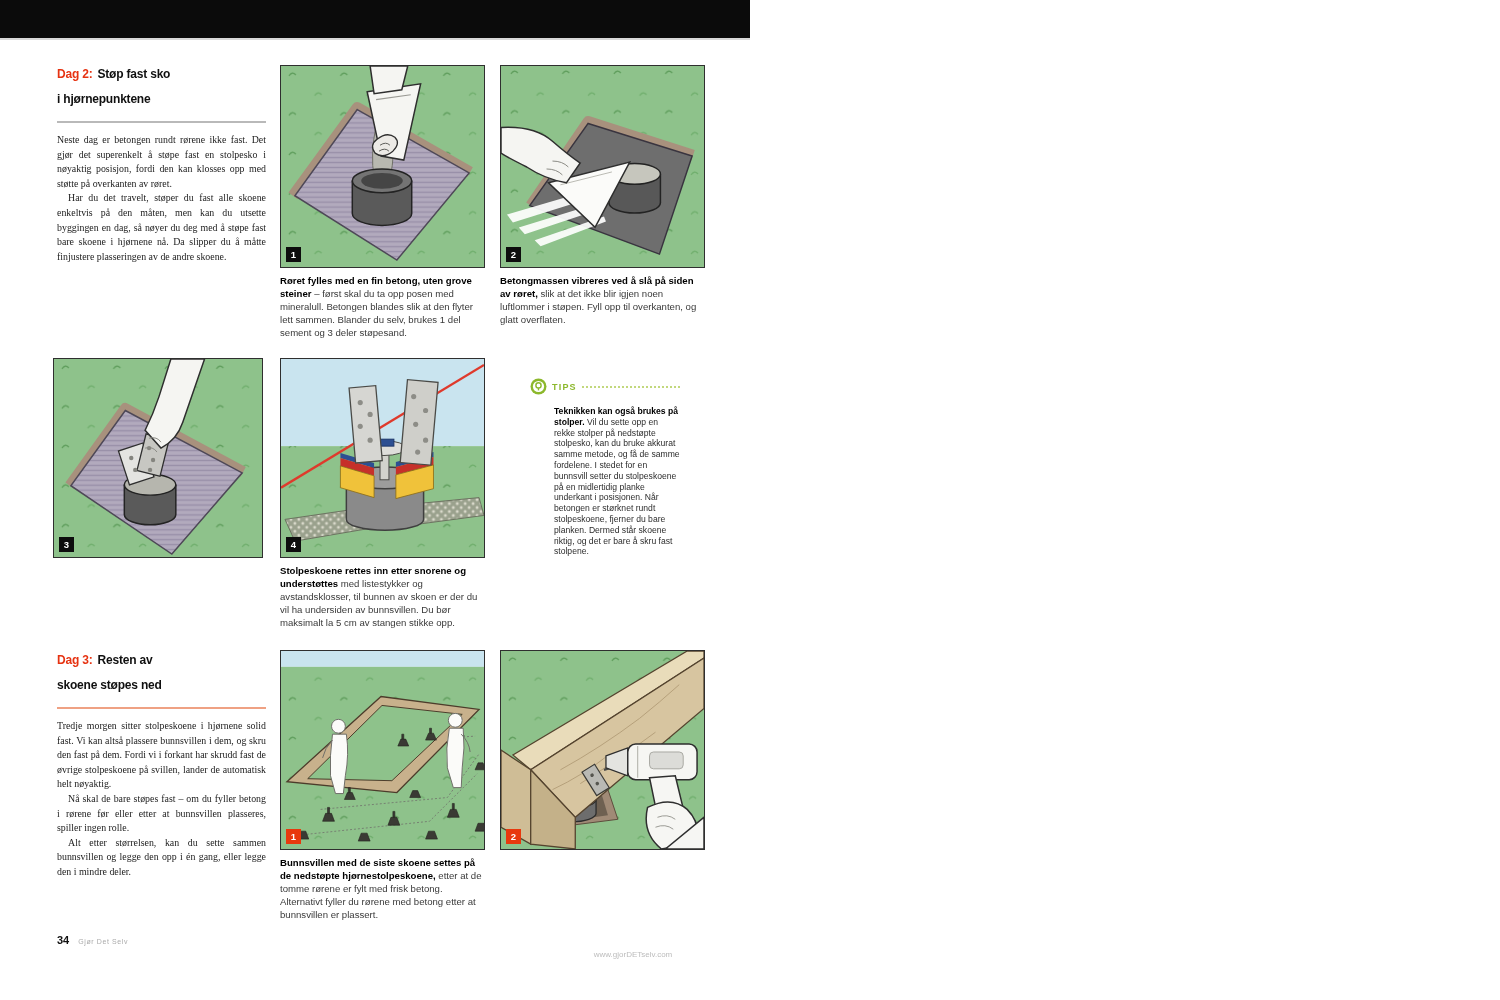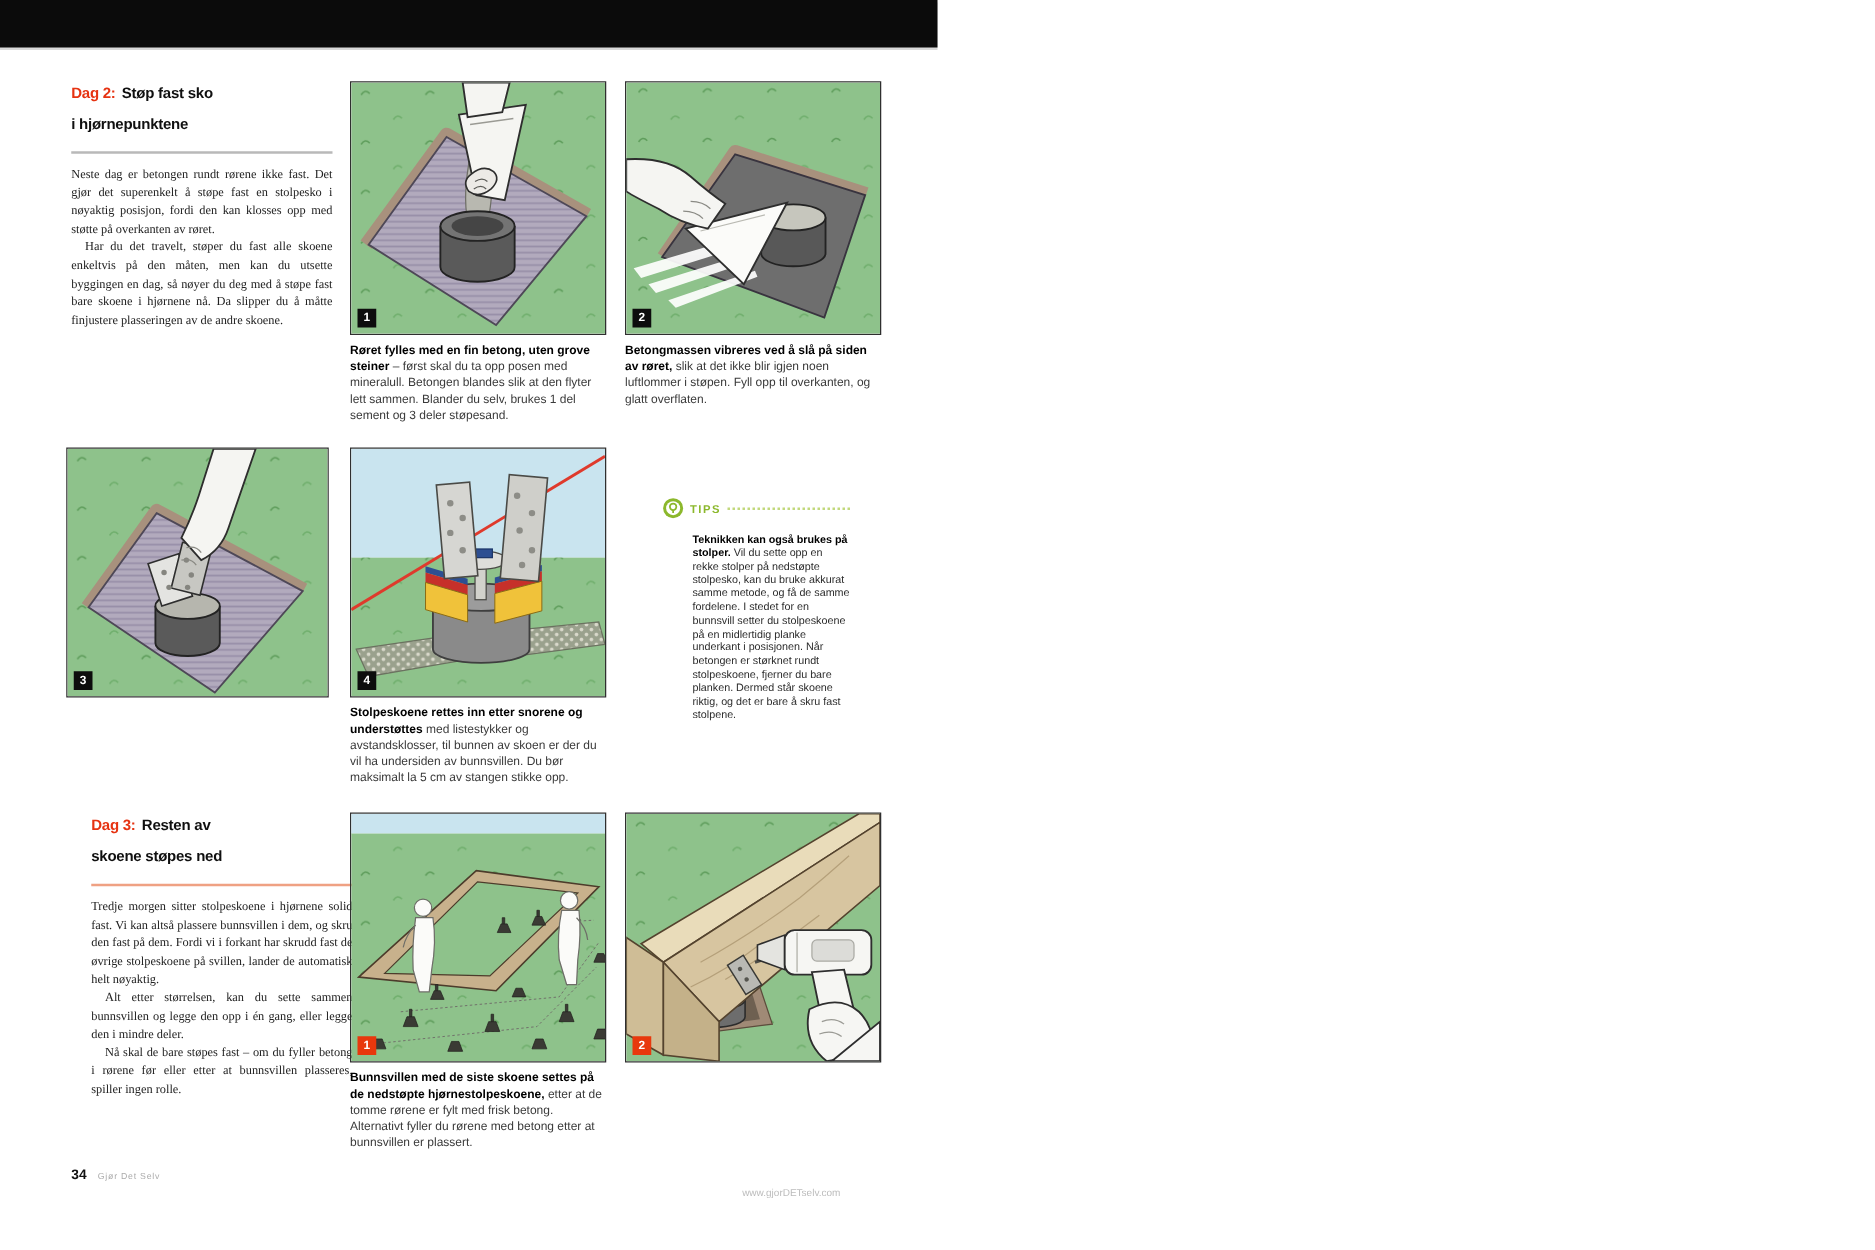--- a/index.html
+++ b/index.html
@@ -4,21 +4,21 @@
 <style>
   html,body{margin:0;padding:0;background:#ffffff;}
   #canvas{position:relative;width:1500px;height:1000px;background:#ffffff;overflow:hidden;
           font-family:"Liberation Sans",sans-serif;}
   
   #topbar{position:absolute;left:0;top:0;width:750px;height:38px;background:#0b0b0b;
           box-shadow:0 2px 0 #d9d9d9;}
   
   .textcol{position:absolute;width:209px;}
   #day2-col{left:57px;top:62px;}
-  #day3-col{left:57px;top:648px;margin-left:16px;}
+  #day3-col{left:57px;top:648px;}
   h1.day-heading{margin:0;font-size:12px;line-height:25px;font-weight:bold;color:#101010;
                  letter-spacing:-0.2px;font-family:"Liberation Sans",sans-serif;}
   h1 .day-prefix{color:#e63312;margin-right:5px;}
   .rule{height:2px;background:#b9b9b9;margin:9px 0 10px;}
   #day3-col .rule{background:#efa183;}
   .bodytext p{margin:0;font-family:"Liberation Serif",serif;font-size:9.9px;line-height:14.6px;
               color:#222;text-align:justify;}
   .bodytext p.indent{text-indent:11px;}
   
   .fig{position:absolute;}
@@ -31,21 +31,21 @@
   figure{margin:0;}
   figcaption{margin-top:6px;font-size:9.6px;line-height:13px;color:#3a3a3a;}
   figcaption b{color:#000;}
   #fig1{left:280px;top:65px;width:205px;} #fig1 .art{height:203px;}
   #fig2{left:500px;top:65px;width:205px;} #fig2 .art{height:203px;}
   #fig3{left:53px;top:358px;width:210px;} #fig3 .art{height:200px;}
   #fig4{left:280px;top:358px;width:205px;} #fig4 .art{height:200px;}
   #fig5{left:280px;top:650px;width:205px;} #fig5 .art{height:200px;}
   #fig6{left:500px;top:650px;width:205px;} #fig6 .art{height:200px;}
   
-  #tipsbox{position:absolute;left:530px;top:398px;width:150px;}
+  #tipsbox{position:absolute;left:530px;top:378px;width:150px;}
   .tips-head{display:flex;align-items:center;gap:5px;}
   .tips-label{color:#8cb82c;font-size:9px;font-weight:bold;letter-spacing:1.2px;}
   .tips-dots{flex:1;border-top:2px dotted #c2d87d;height:0;margin-top:1px;}
   .tips-text{margin-top:11px;font-size:8.6px;line-height:10.8px;color:#2c2c2c;margin-left:24px;}
   .tips-text b{color:#000;}
   
   #footer-left{position:absolute;left:57px;top:934px;display:flex;align-items:baseline;gap:9px;}
   #page-number{font-size:11px;font-weight:bold;color:#111;}
   #footer-mag{font-size:7px;color:#ababab;letter-spacing:0.6px;}
   #footer-right{position:absolute;left:558px;top:950px;width:150px;text-align:center;
@@ -230,22 +230,22 @@
       <span class="tips-dots"></span>
     </div>
     <div class="tips-text"><b>Teknikken kan også brukes på stolper.</b><span> Vil du sette opp en rekke stolper på nedstøpte stolpesko, kan du bruke akkurat samme metode, og få de samme fordelene. I stedet for en bunnsvill setter du stolpeskoene på en midlertidig planke underkant i posisjonen. Når betongen er størknet rundt stolpeskoene, fjerner du bare planken. Dermed står skoene riktig, og det er bare å skru fast stolpene.</span></div>
   </div>
 
   <div id="day3-col" class="textcol">
     <h1 class="day-heading"><span class="day-prefix">Dag 3:</span><span>Resten av</span><br><span>skoene støpes ned</span></h1>
     <div class="rule"></div>
     <div class="bodytext">
       <p>Tredje morgen sitter stolpeskoene i hjørnene solid fast. Vi kan altså plassere bunnsvillen i dem, og skru den fast på dem. Fordi vi i forkant har skrudd fast de øvrige stolpeskoene på svillen, lander de automatisk helt nøyaktig.</p>
+      <p class="indent">Nå skal de bare støpes fast – om du fyller betong i rørene før eller etter at bunnsvillen plasseres, spiller ingen rolle.</p>
       <p class="indent">Alt etter størrelsen, kan du sette sammen bunnsvillen og legge den opp i én gang, eller legge den i mindre deler.</p>
-      <p class="indent">Nå skal de bare støpes fast – om du fyller betong i rørene før eller etter at bunnsvillen plasseres, spiller ingen rolle.</p>
     </div>
   </div>
 
   <figure class="fig" id="fig5">
     <div class="art">
       <svg viewBox="0 0 205 200" preserveAspectRatio="none">
         <defs>
           <pattern id="p5g" width="52" height="40" patternUnits="userSpaceOnUse">
             <path d="M8 10q3 -5 7 -1" fill="none" stroke="#5d9c5a" stroke-width="1.3"></path>
             <path d="M34 30q3 -5 7 -1" fill="none" stroke="#6fae6c" stroke-width="1.3"></path>

